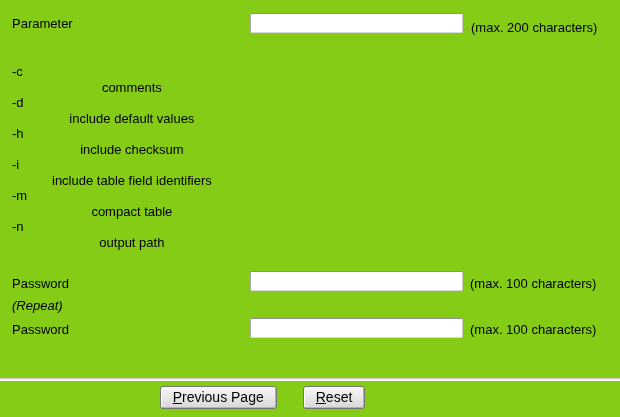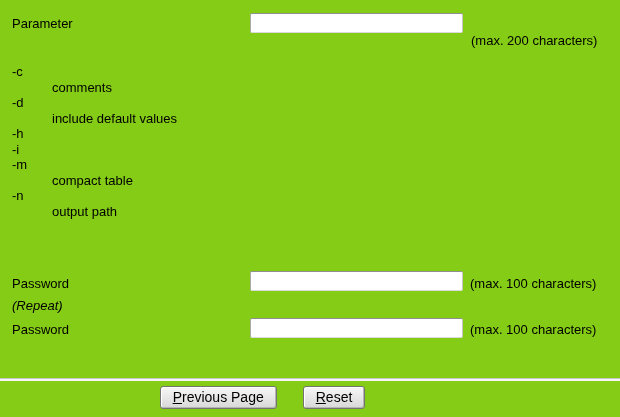--- a/index.html
+++ b/index.html
@@ -28,21 +28,21 @@
     font-size: 13px;
     outline: none;
   }
   .flags {
     position: absolute;
     left: 12px;
     top: 64px;
     line-height: 15.5px;
     white-space: nowrap;
   }
-  .flag-desc { padding-left: 40px; }
+  .flag-desc { padding-left: 40px; text-align: center; }
   .divider {
     position: absolute;
     left: 0;
     top: 378px;
     width: 620px;
     height: 2px;
     background: #f6f6f6;
     border-top: 1px solid #c8c8c8;
   }
   .button-row {
@@ -70,29 +70,31 @@
     white-space: nowrap;
   }
 </style>
 </head>
 <body>
 
 <div class="page">
 
   <div class="lbl" style="left:12px; top:16px;">Parameter</div>
   <input type="text" class="text-input" style="left: 250px; top: 13px;" value="">
-  <div class="lbl" style="left:471px; top:33px;">(max. 200 characters)</div>
+  <div class="lbl" style="left:471px; top:20px;">(max. 200 characters)</div>
 
   <div class="flags">
     <div>-c</div>
     <div class="flag-desc">comments</div>
     <div>-d</div>
     <div class="flag-desc">include default values</div>
     <div>-h</div>
+    <div class="flag-desc">include checksum</div>
     <div>-i</div>
+    <div class="flag-desc">include table field identifiers</div>
     <div>-m</div>
     <div class="flag-desc">compact table</div>
     <div>-n</div>
     <div class="flag-desc">output path</div>
   </div>
 
   <div class="lbl" style="left:12px; top:276px;">Password</div>
   <input type="password" class="text-input" style="left: 250px; top: 271px;" value="">
   <div class="lbl" style="left:470px; top:276px;">(max. 100 characters)</div>
 

